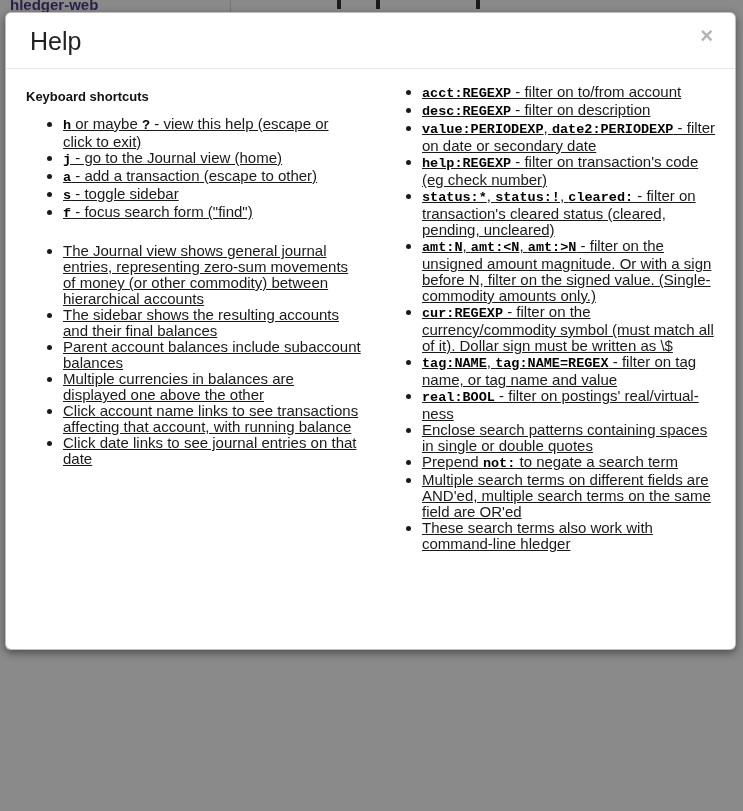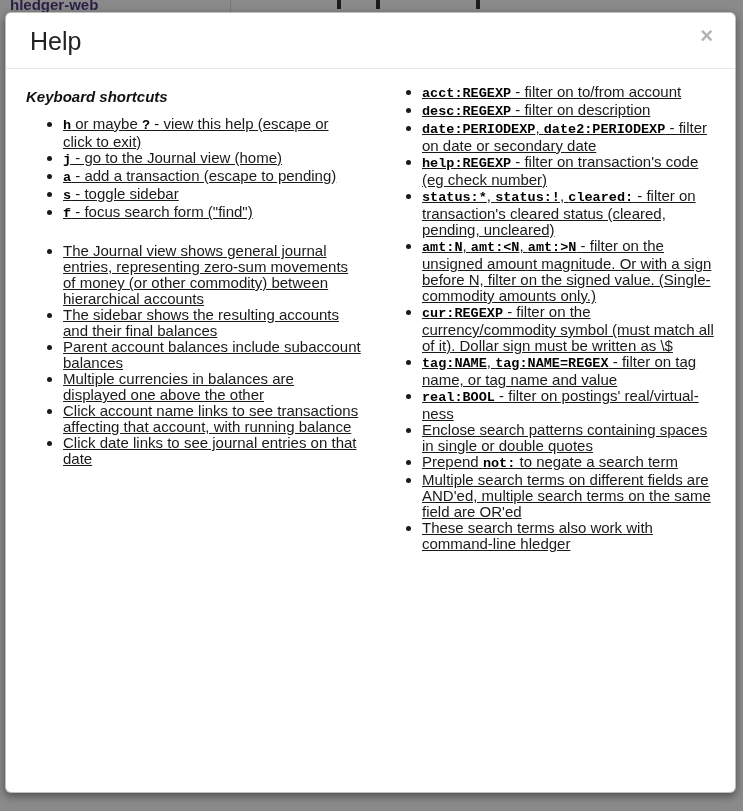--- a/index.html
+++ b/index.html
@@ -32,21 +32,21 @@
     width: 4px; height: 9px;
     background: #1e1c1a;
   }
   .bg-stem.s1 { left: 337px; }
   .bg-stem.s2 { left: 376px; }
   .bg-stem.s3 { left: 476px; }
 
   
   .modal {
     position: absolute; left: 5px; top: 12px;
-    width: 731px; height: 781px;
+    width: 731px; height: 638px;
     background: #ffffff;
     border: 1px solid rgba(0,0,0,0.25);
     border-radius: 6px;
     box-shadow: 0 3px 9px rgba(0,0,0,0.45);
     z-index: 2;
     box-sizing: border-box;
   }
   .modal-header {
     position: relative;
     padding: 13px 15px 12px 24px;
@@ -71,26 +71,25 @@
   .modal-body {
     display: flex;
     padding: 15px 15px 0 15px;
     box-sizing: border-box;
   }
   .col { flex: 1 1 50%; min-width: 0; }
   .col-left  { padding: 0 10px 0 5px; }
   .col-right { padding: 0 0 0 14px; }
 
   .section-heading {
-    font-size: 15px;
+    font-size: 13px;
     font-weight: bold;
     color: #111111;
     line-height: 20px;
     margin: 3px 0 9px 0;
-    font-style: italic;
   }
   ul.help-list {
     margin: 0 0 21px 0;
     padding: 0 0 0 37px;
     list-style: disc outside;
   }
   ul.help-list li {
     font-size: 15px;
     line-height: 16px;
     color: #1a1a1a;
@@ -120,38 +119,38 @@
     <button class="close-button">
       <span>×</span>
     </button>
   </div>
   <div class="modal-body">
     <div class="col col-left">
         <div class="section-heading">Keyboard shortcuts</div>
         <ul class="help-list">
           <li><code>h</code><span> or maybe </span><code>?</code><span> - view this help (escape or click to exit)</span></li>
           <li><code>j</code><span> - go to the Journal view (home)</span></li>
-          <li><code>a</code><span> - add a transaction (escape to pending)</span></li>
+          <li><code>a</code><span> - add a transaction (escape to other)</span></li>
           <li><code>s</code><span> - toggle sidebar</span></li>
           <li><code>f</code><span> - focus search form ("find")</span></li>
         </ul>
         <ul class="help-list">
           <li><span>The Journal view shows general journal entries, representing zero-sum movements of money (or other commodity) between hierarchical accounts</span></li>
           <li><span>The sidebar shows the resulting accounts and their final balances</span></li>
           <li><span>Parent account balances include subaccount balances</span></li>
           <li><span>Multiple currencies in balances are displayed one above the other</span></li>
           <li><span>Click account name links to see transactions affecting that account, with running balance</span></li>
           <li><span>Click date links to see journal entries on that date</span></li>
         </ul>
       </div>
     <div class="col col-right">
         <ul class="help-list">
           <li><code>acct:REGEXP</code><span> - filter on to/from account</span></li>
           <li><code>desc:REGEXP</code><span> - filter on description</span></li>
-          <li><code>date:PERIODEXP</code><span>, </span><code>date2:PERIODEXP</code><span> - filter on date or secondary date</span></li>
+          <li><code>value:PERIODEXP</code><span>, </span><code>date2:PERIODEXP</code><span> - filter on date or secondary date</span></li>
           <li><code>help:REGEXP</code><span> - filter on transaction's code (eg check number)</span></li>
           <li><code>status:*</code><span>, </span><code>status:!</code><span>, </span><code>cleared:</code><span> - filter on transaction's cleared status (cleared, pending, uncleared)</span></li>
           <li><code>amt:N</code><span>, </span><code>amt:&lt;N</code><span>, </span><code>amt:&gt;N</code><span> - filter on the unsigned amount magnitude. Or with a sign before N, filter on the signed value. (Single-commodity amounts only.)</span></li>
           <li><code>cur:REGEXP</code><span> - filter on the currency/commodity symbol (must match all of it). Dollar sign must be written as \$</span></li>
           <li><code>tag:NAME</code><span>, </span><code>tag:NAME=REGEX</code><span> - filter on tag name, or tag name and value</span></li>
           <li><code>real:BOOL</code><span> - filter on postings' real/virtual-ness</span></li>
           <li><span>Enclose search patterns containing spaces in single or double quotes</span></li>
           <li><span>Prepend </span><code>not:</code><span> to negate a search term</span></li>
           <li><span>Multiple search terms on different fields are AND'ed, multiple search terms on the same field are OR'ed</span></li>
           <li><span>These search terms also work with command-line hledger</span></li>

